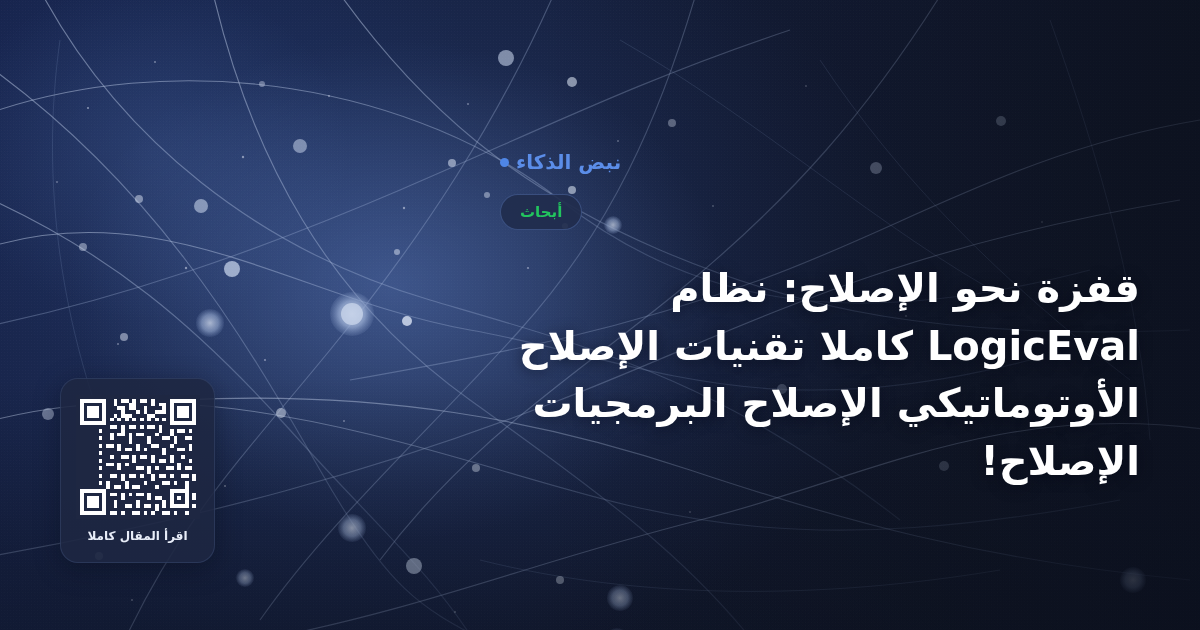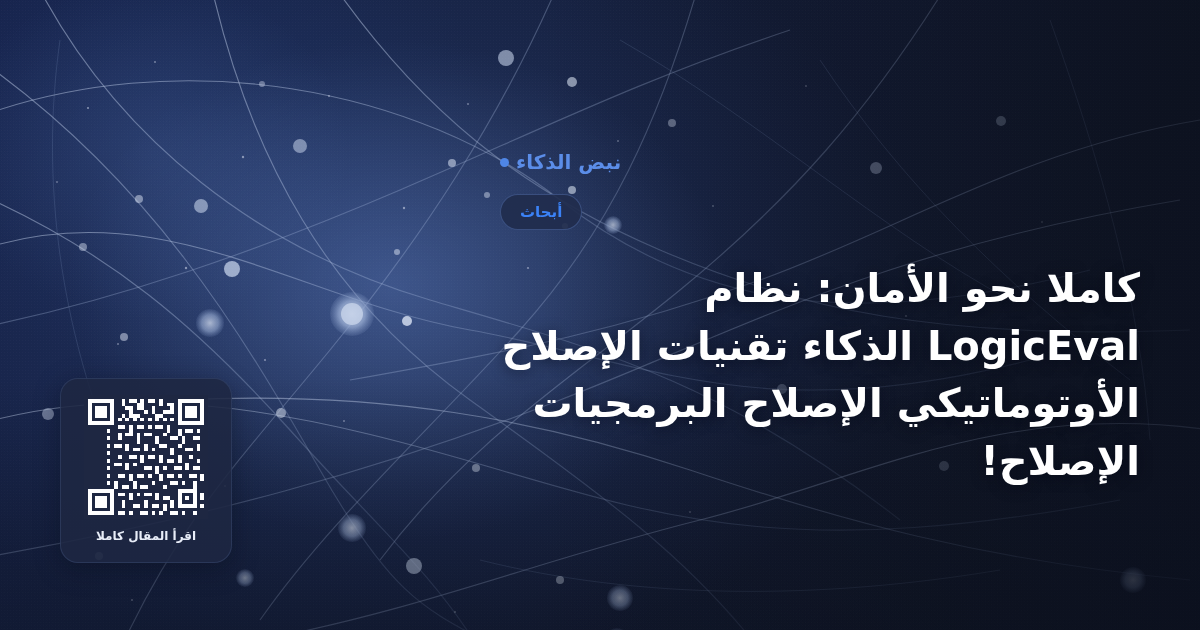--- a/index.html
+++ b/index.html
@@ -80,21 +80,21 @@
 
   #badge {
     display:inline-flex;
     align-items:center;
     justify-content:center;
     height:36px;
     padding:12px 19px;
     border-radius:999px;
     background:rgba(33,45,77,0.92);
     border:1px solid rgba(96,130,200,0.40);
-    color:#3b82f6;
+    color:#22c55e;
     font-size:15px;
     font-weight:bold;
     line-height:1;
     margin-bottom:30px;
   }
 
   #title {
     color:#ffffff;
     font-size:40px;
     font-weight:bold;
@@ -107,21 +107,21 @@
     unicode-bidi:isolate;
     direction:ltr;
     margin-top:10px;
   }
 
   
   #qr-card {
     position:absolute;
     left:60px;
     top:378px;
-    width:172px;
+    width:155px;
     height:185px;
     border-radius:18px;
     background:rgba(30,39,66,0.88);
     border:1px solid rgba(120,150,210,0.16);
     box-shadow:0 6px 26px rgba(5,9,20,0.35);
     display:flex;
     flex-direction:column;
     align-items:center;
     justify-content:flex-start;
     padding:16px 0 0 0;
@@ -265,21 +265,21 @@
     <div id="brand">
       <span class="dot"></span>
       <span>نبض الذكاء</span>
     </div>
 
     <div id="badge">
       <span>أبحاث</span>
     </div>
 
     <h1 id="title">
-      <span>كاملا نحو الأمان: نظام </span><span class="ltr">LogicEval</span><span> الذكاء</span>
+      <span>قفزة نحو الإصلاح: نظام </span><span class="ltr">LogicEval</span><span> كاملا</span>
       <span>تقنيات الإصلاح الأوتوماتيكي الإصلاح</span>
       <span>البرمجيات الإصلاح!</span>
     </h1>
 
   </div>
 
   <div id="qr-card">
     <svg id="qr-img" viewBox="0 0 33 33" shape-rendering="crispEdges" aria-hidden="true">
       <rect x="0" y="0" width="33" height="33" fill="#1e2742"></rect>
       <g fill="#ffffff">

